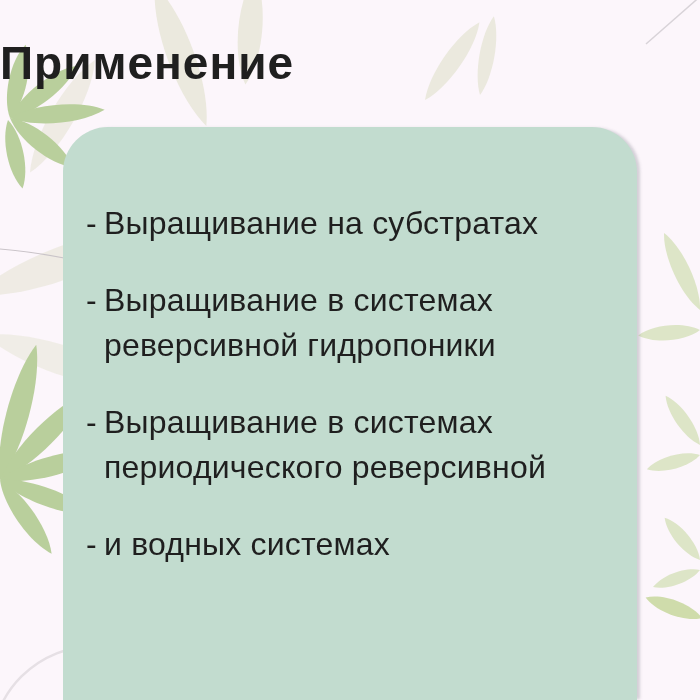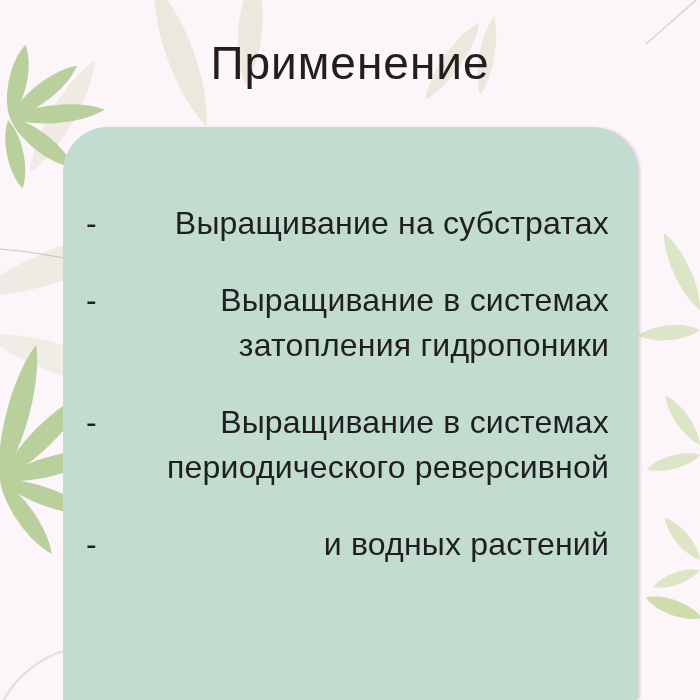--- a/index.html
+++ b/index.html
@@ -17,40 +17,40 @@
   body{
     font-family:"Liberation Sans","DejaVu Sans",sans-serif;
     background:var(--background);
     position:relative;
     overflow:hidden;
   }
   .canvas{position:absolute;inset:0;width:700px;height:700px;overflow:hidden;}
   .decor{position:absolute;left:0;top:0;z-index:0;}
   .title{
     position:absolute;top:36px;left:0;width:700px;
-    text-align:center;z-index:3;
-    font-size:46px;font-weight:400;letter-spacing:1px;
+    z-index:3;
+    font-size:46px;font-weight:700;letter-spacing:1px;
     color:var(--text);
   }
   .panel{
     position:absolute;left:63px;top:127px;width:574px;height:573px;
     background:var(--panel);
     border-radius:45px 45px 0 0;
     z-index:2;
     box-shadow:4px 0 3px -1px rgba(120,120,132,0.30);
   }
   .list{padding:74px 28px 0 23px;}
   .item{
     display:flex;align-items:flex-start;
     margin-bottom:32px;
     font-size:32px;line-height:45px;letter-spacing:0.2px;
     color:var(--text);font-weight:500;
   }
   .dash{width:18px;flex:0 0 18px;}
-  .lines{flex:1;text-align:right;}
+  .lines{flex:1;}
 </style>
 </head>
 <body>
 
 <div class="canvas">
 
   <svg class="decor" width="700" height="700" viewBox="0 0 700 700" aria-hidden="true">
 
     <g style="fill:var(--leaf-pale)">
       <path d="M0 0 C25 -20 75 -20 100 0 C75 20 25 20 0 0 Z" transform="translate(155 -15) rotate(70) scale(1.5 0.9)"></path>
@@ -104,34 +104,34 @@
         <span class="dash">-</span>
         <div class="lines">
           <div>Выращивание на субстратах</div>
         </div>
       </div>
 
       <div class="item">
         <span class="dash">-</span>
         <div class="lines">
           <div>Выращивание в системах</div>
-          <div>затопления гидропоники</div>
+          <div>реверсивной гидропоники</div>
         </div>
       </div>
 
       <div class="item">
         <span class="dash">-</span>
         <div class="lines">
           <div>Выращивание в системах</div>
           <div>периодического реверсивной</div>
         </div>
       </div>
 
       <div class="item">
         <span class="dash">-</span>
         <div class="lines">
-          <div>и водных растений</div>
+          <div>и водных системах</div>
         </div>
       </div>
 
     </div>
   </div>
 </div>
 
 </body></html>

